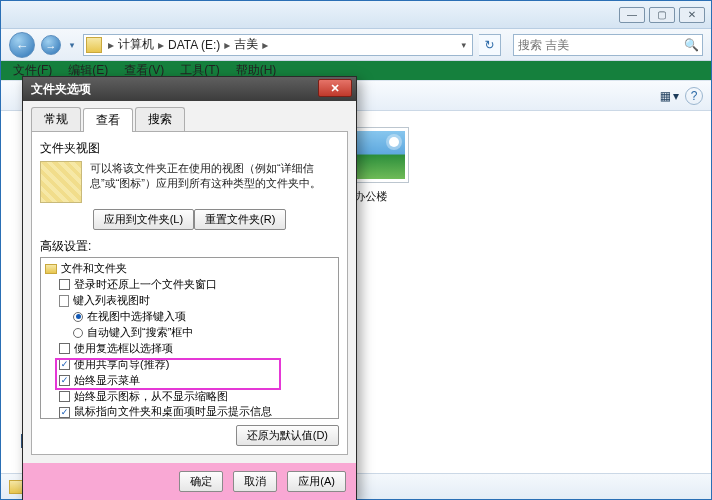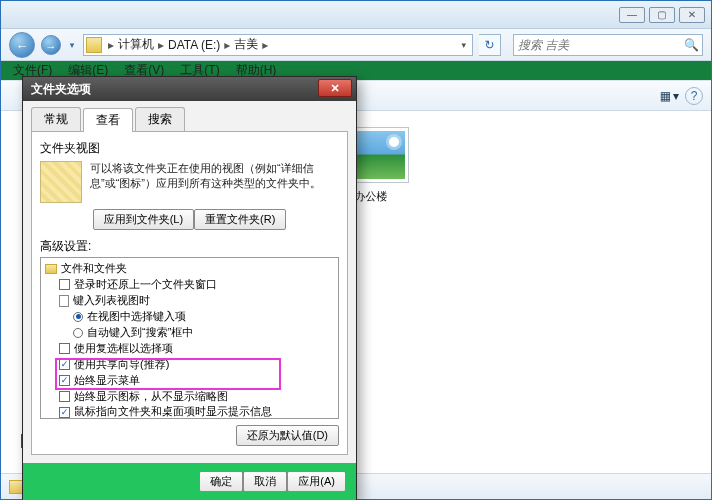--- a/index.html
+++ b/index.html
@@ -13,21 +13,21 @@
   .nav-back, .nav-fwd { width: 26px; height: 26px; border-radius: 50%; border: 1px solid #5a8ebf; display: flex; align-items: center; justify-content: center; background: radial-gradient(circle at 35% 30%, #9fd0f0, #2c72b5); color: #fff; font-size: 13px; cursor: pointer; }
   .nav-fwd { width: 20px; height: 20px; font-size: 11px; }
   .nav-chev { width: 10px; height: 16px; color: #3b6ea0; font-size: 9px; display:flex;align-items:center;justify-content:center; }
   .addr-bar { flex: 1; height: 22px; border: 1px solid #9bb6cf; background: #fff; display: flex; align-items: center; font-size: 12px; color: #222; padding: 0 2px; }
   .addr-icon { width: 16px; height: 16px; background: linear-gradient(to bottom, #f6e8a6 0%, #e8c64f 100%); border: 1px solid #c9a83d; margin-right: 4px; }
   .crumb { padding: 0 2px; cursor: pointer; }
   .crumb-sep { color: #555; padding: 0 2px; }
   .addr-drop { margin-left:auto; padding: 0 4px; color:#555; font-size:9px; }
   .addr-refresh { width: 22px; height: 22px; border: 1px solid #9bb6cf; border-left: none; background: #f5faff; color: #2c6aa8; display:flex;align-items:center;justify-content:center;font-size:12px;cursor:pointer; }
   .search-box { width: 190px; height: 22px; border: 1px solid #9bb6cf; background: #fff; display: flex; align-items: center; margin-left: 6px; }
-  .search-input { flex:1; border:none; outline:none; font-size:12px; font-style:italic; color:#888; padding:0 4px; background:transparent; }
+  .search-input { flex:1; border:none; outline:none; font-size:12px; color:#888; padding:0 4px; background:transparent; }
   .search-icon { width: 20px; color:#2c6aa8; text-align:center; font-size:12px; }
   .menubar { height: 20px; background: #15803d; display:flex; align-items:center; font-size:12px; color:#222; padding:0 6px; gap:4px; border-bottom:1px solid #dbe5ef; }
   .menubar span { padding: 1px 6px; cursor:pointer; }
   .cmdbar { height: 30px; background: linear-gradient(to bottom,#f8fbfe,#e7eff8); border-bottom:1px solid #cbd8e6; display:flex; align-items:center; font-size:12px; color:#1c3b5a; padding:0 8px; }
   .cmdbar .spacer { flex:1; }
   .cmdbar .tool { padding:2px 6px; cursor:pointer; display:flex;align-items:center;gap:2px; }
   .content { position:absolute; top:112px; left:0; right:0; bottom:26px; background:#fff; display:flex; }
   .files { flex:1; padding: 14px 10px; display:flex; gap:22px; align-items:flex-start; flex-wrap:wrap; }
   .file { width: 84px; text-align:center; font-size:11px; color:#111; cursor:pointer; }
   .thumb { width:76px; height:56px; border:1px solid #bcc6cf; margin:0 auto 6px; background:#fff; padding:3px; }
@@ -58,21 +58,21 @@
   .tree { height:162px; border:1px solid #9a9a9a; background:#fff; overflow:hidden; font-size:11px; color:#000; padding:3px 2px; line-height:1.45; margin-top:2px; position:relative; }
   .tree-row { white-space:nowrap; display:flex; align-items:center; }
   .ind0{padding-left:2px}.ind1{padding-left:16px}.ind2{padding-left:30px}
   .cb { width:11px;height:11px;border:1px solid #6a6a6a;margin-right:4px;display:inline-flex;align-items:center;justify-content:center;font-size:9px;color:#1359b5;background:#fff;flex-shrink:0; }
   .radio { width:10px;height:10px;border:1px solid #6a6a6a;border-radius:50%;margin-right:4px;display:inline-flex;align-items:center;justify-content:center;flex-shrink:0; }
   .radio.on::after{content:"";width:5px;height:5px;background:#1359b5;border-radius:50%;}
   .folder-ico{width:12px;height:10px;background:linear-gradient(to bottom,#f6e8a6,#e8c64f);border:1px solid #c9a83d;margin-right:4px;flex-shrink:0;}
   .file-ico{width:10px;height:12px;background:#fff;border:1px solid #888;margin-right:4px;flex-shrink:0;}
   .highlight-box { position:absolute; border:2px solid #e538d6; pointer-events:none; }
   .restore-row { text-align:right; margin-top:6px; }
-  .dlg-buttons { display:flex; justify-content:flex-end; padding:8px 10px; background:#22c55e; }
+  .dlg-buttons { display:flex; justify-content:flex-end; gap:10px; padding:8px 10px; background:#f9a8d4; }
 
 </style>
 </head>
 <body>
 
 <div class="explorer">
   <div class="win-titlebar">
     <div class="win-btn">—</div>
     <div class="win-btn">▢</div>
     <div class="win-btn">✕</div>

